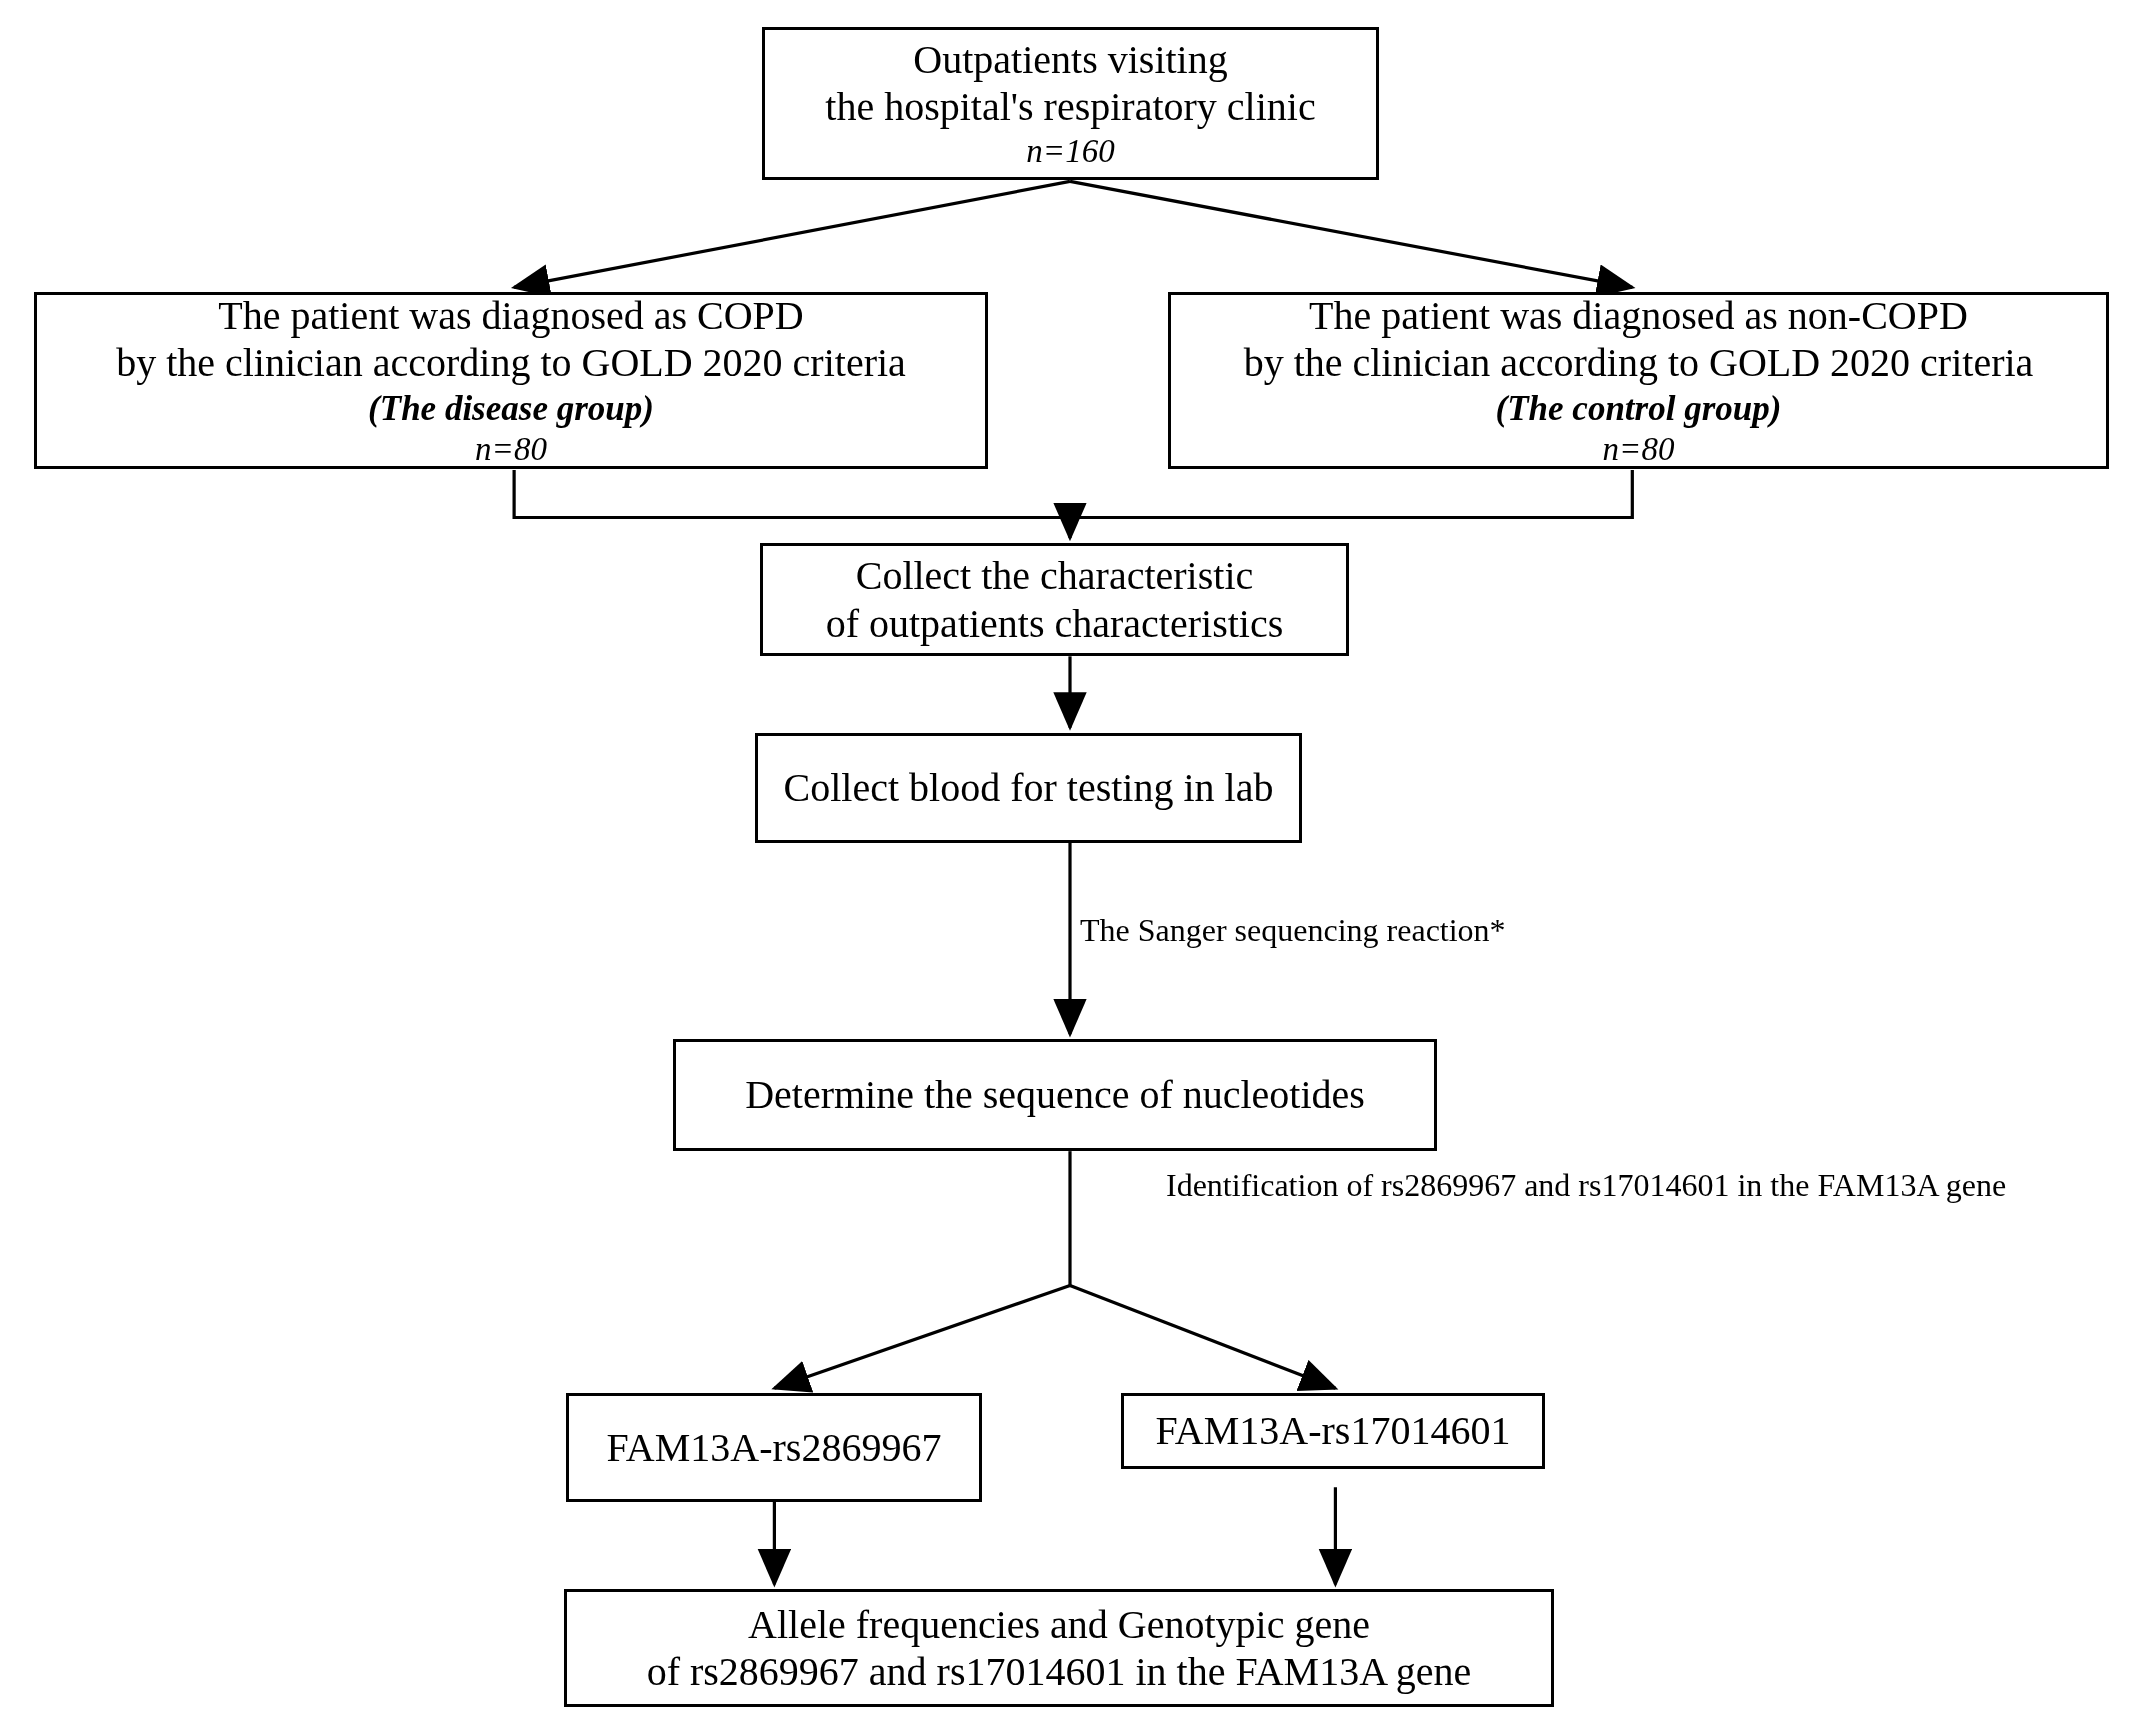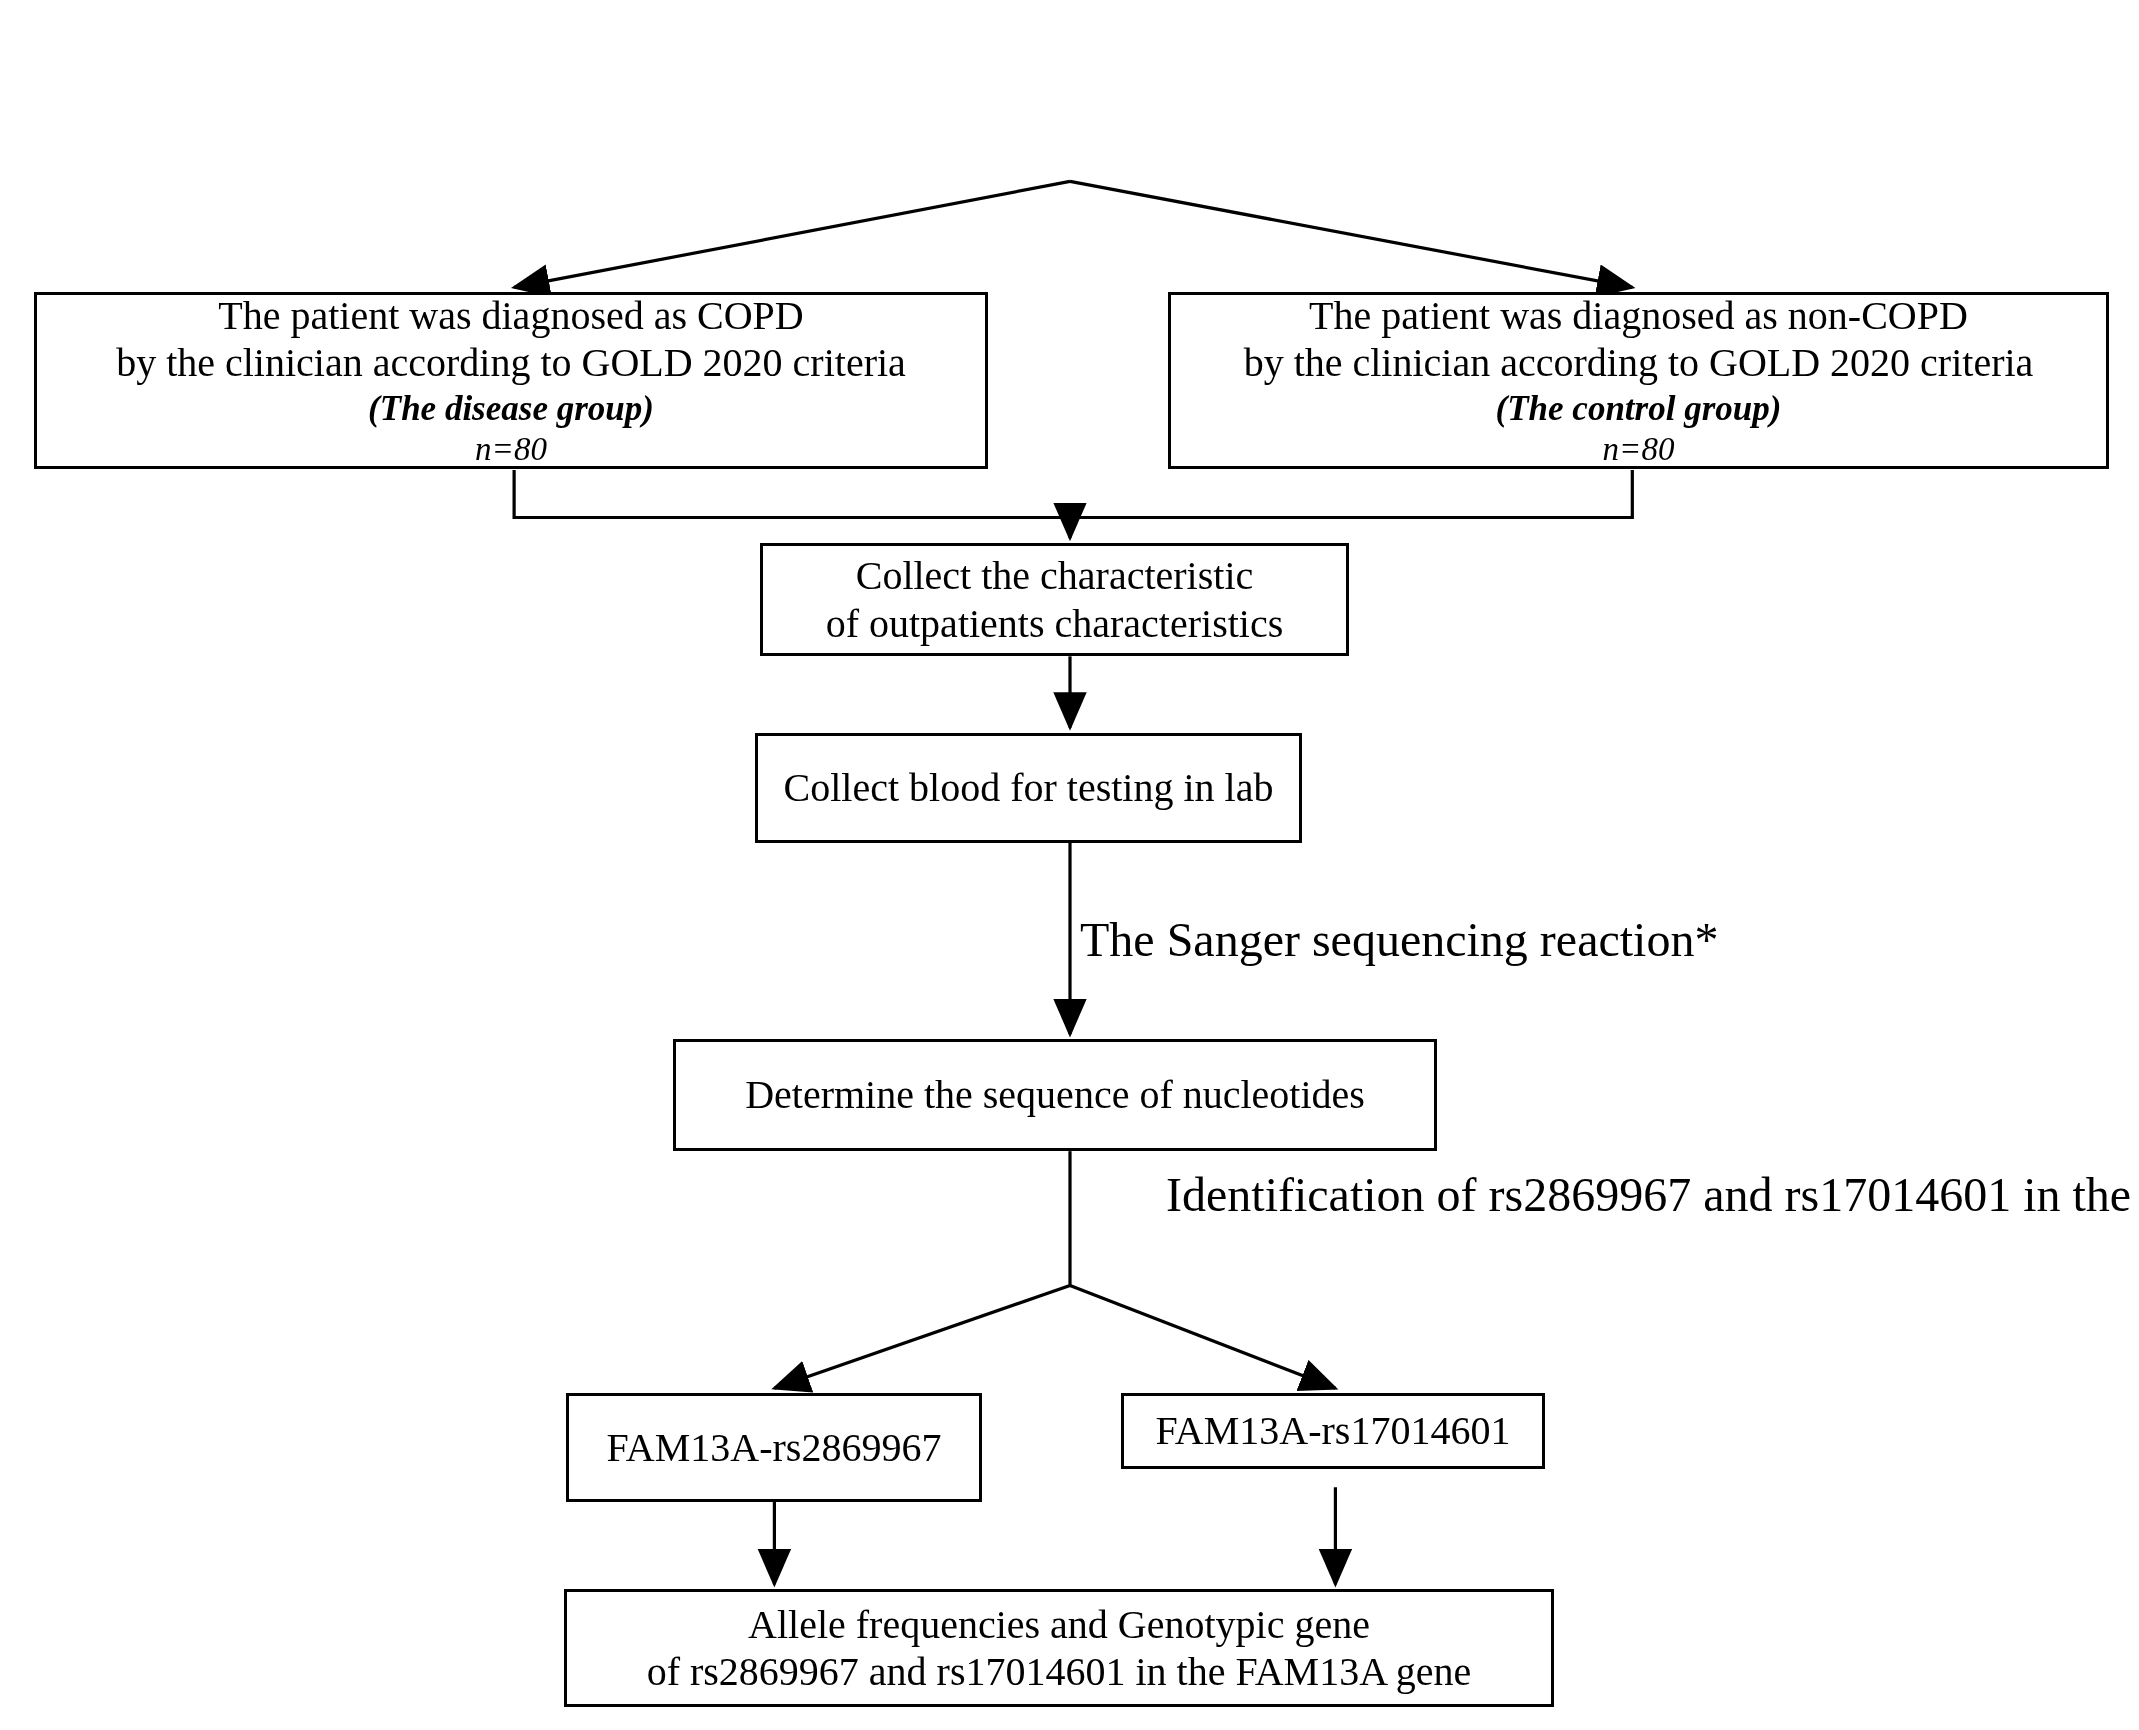--- a/index.html
+++ b/index.html
@@ -42,21 +42,21 @@
     font-size:35px;
     margin-top:1.3px;
   }
   .node .nval{
     font-style:italic;
     font-size:33px;
     margin-top:1.3px;
   }
   .edge-label{
     position:absolute;
-    font-size:48px;
+    font-size:32px;
     line-height:1.2;
     text-align:center;
     white-space:nowrap;
     z-index:4;
     background:transparent;
   }
   
   #node-top        { left:762px; top:27px;   width:617px;  height:153px; }
   #node-disease    { left:34px;   top:292px;  width:954px; height:177px; }
   #node-control    { left:1168px; top:292px;  width:941px; height:177px; }
@@ -97,20 +97,25 @@
 
     <path d="M1665,2000 L1205,2160" fill="none" stroke="#000000" stroke-width="5" marker-end="url(#ah)"></path>
 
     <path d="M1665,2000 L2078,2160" fill="none" stroke="#000000" stroke-width="5" marker-end="url(#ah)"></path>
 
     <path d="M1205,2314 L1205,2465" fill="none" stroke="#000000" stroke-width="5" marker-end="url(#ah)"></path>
 
     <path d="M2078,2314 L2078,2465" fill="none" stroke="#000000" stroke-width="5" marker-end="url(#ah)"></path>
   </svg>
 
+  <div class="node" id="node-top">
+    <span class="ln">Outpatients visiting</span>
+    <span class="ln">the hospital's respiratory clinic</span>
+    <span class="nval">n=160</span>
+  </div>
 
   <div class="node" id="node-disease">
     <span class="ln">The patient was diagnosed as COPD</span>
     <span class="ln">by the clinician according to GOLD 2020 criteria</span>
     <span class="group-lbl">(The disease group)</span>
     <span class="nval">n=80</span>
   </div>
 
   <div class="node" id="node-control">
     <span class="ln">The patient was diagnosed as non-COPD</span>

